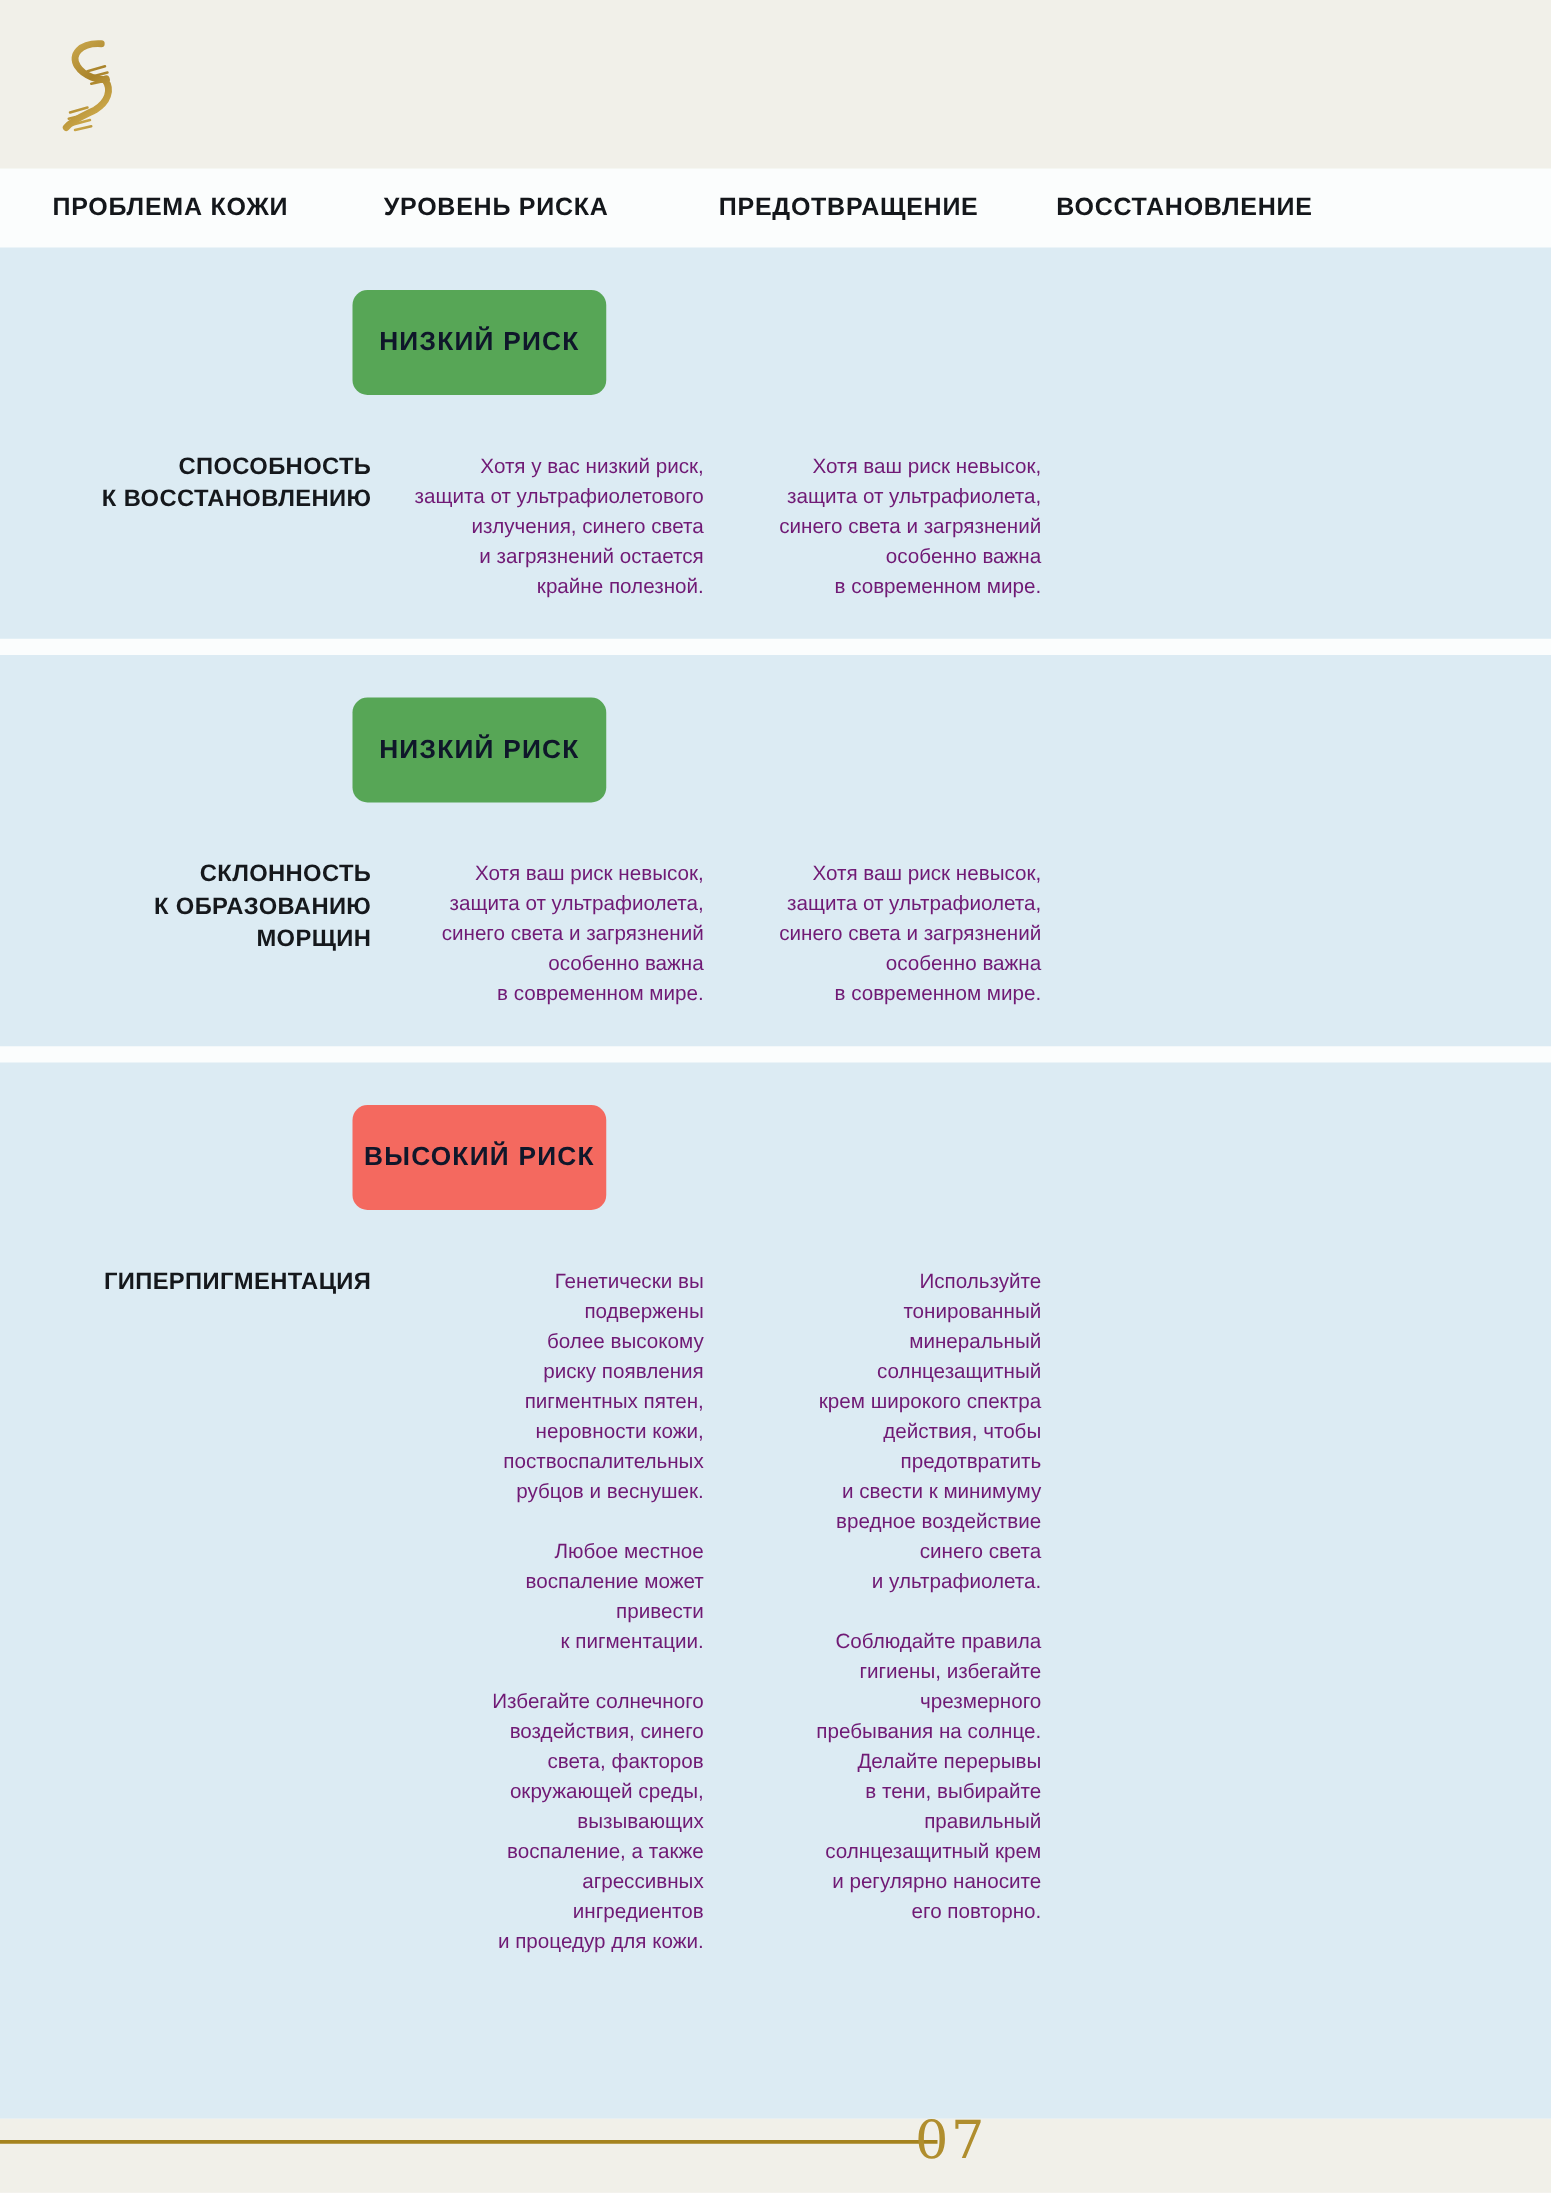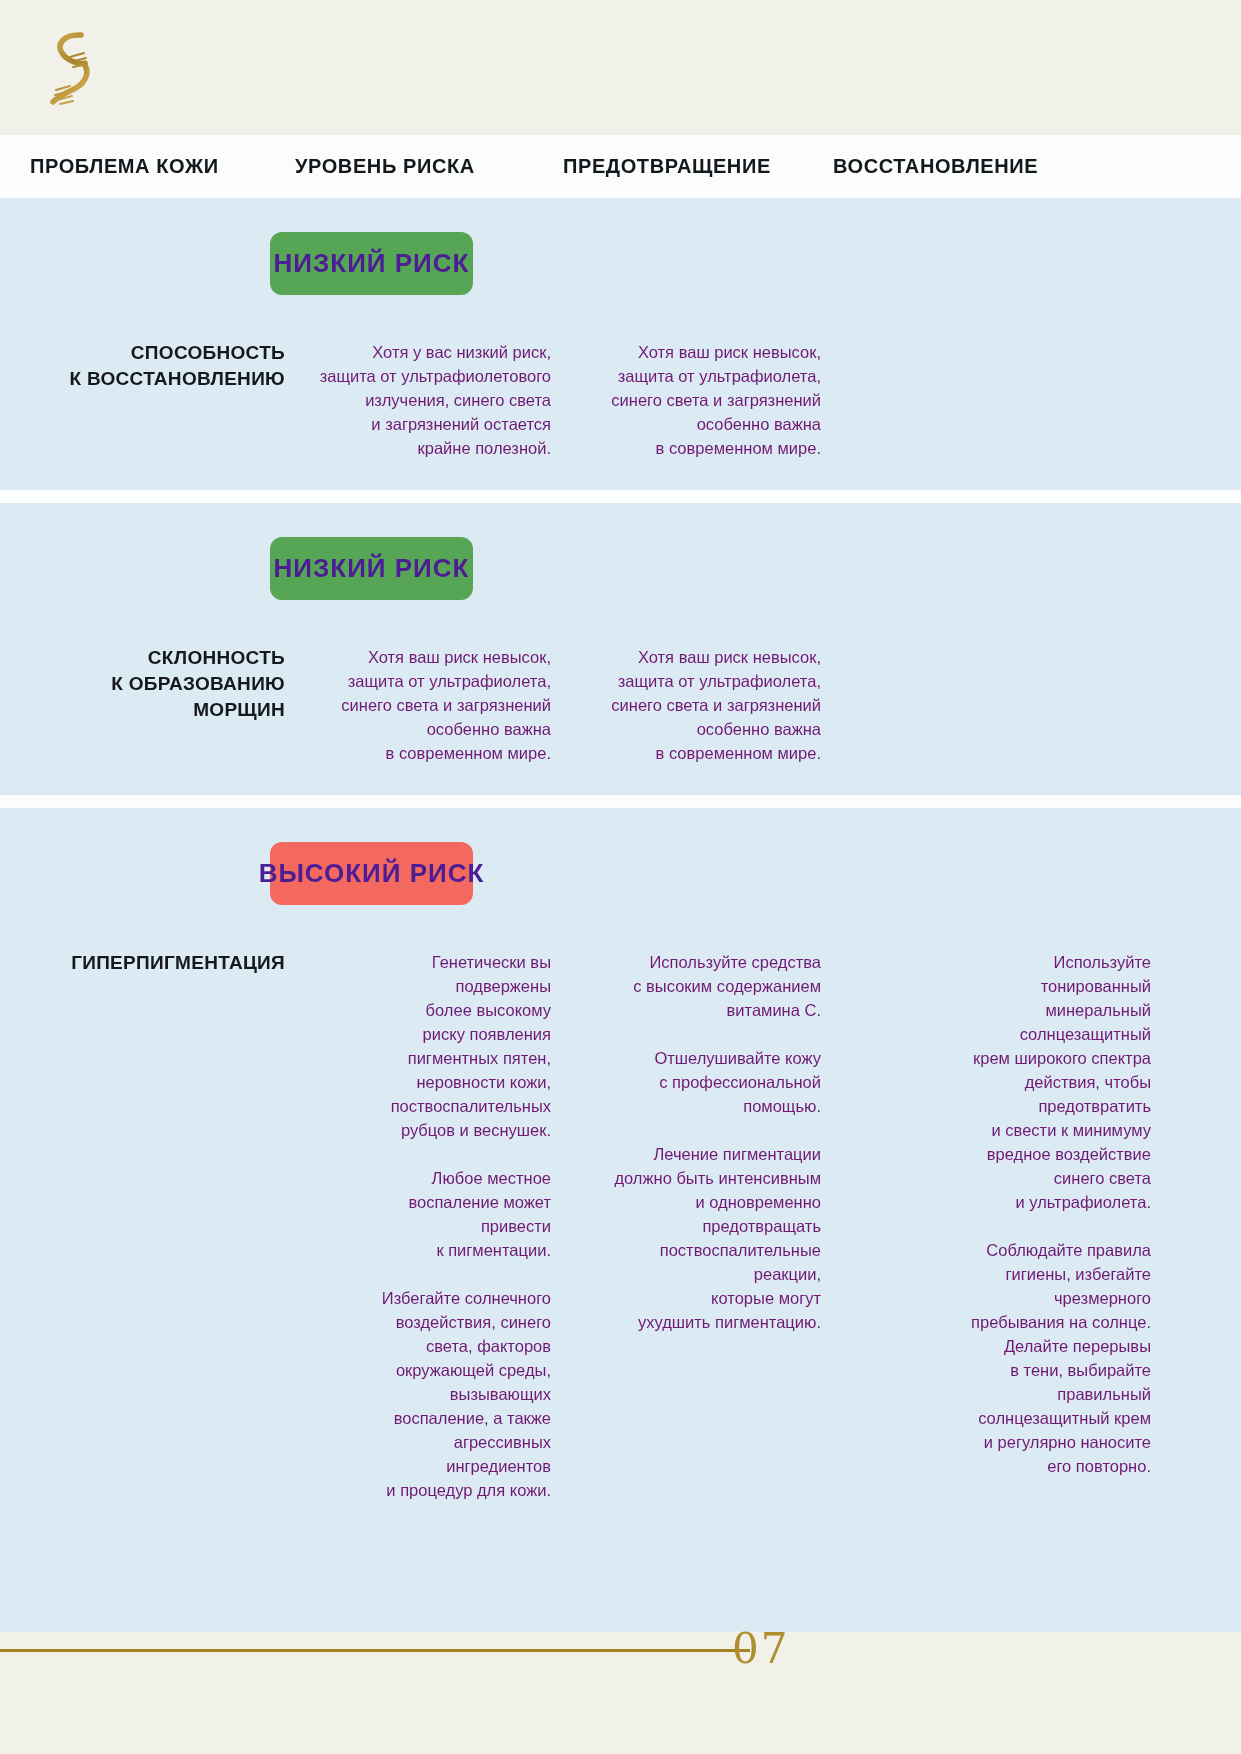--- a/index.html
+++ b/index.html
@@ -15,40 +15,40 @@
   
   .topbar { height:135px; position:relative; }
   .logo { position:absolute; left:40px; top:30px; width:62px; height:80px; }
 
   
   .table-body { background:#fbfdfd; }
 
   .grid {
     display:grid;
     grid-template-columns:265px 268px 270px 330px;
-    padding-left:30px; padding-right:26px;
+    padding-left:42px; padding-right:26px;
   }
 
   
   .header-row { height:63px; align-items:center; background:#fbfdfd; }
   .th {
     font-size:20px; font-weight:700; color:#14171b;
     letter-spacing:.6px; white-space:nowrap;
   }
 
   
   .risk-section { background:#dcebf3; padding:34px 0 30px; margin-bottom:13px; }
   .risk-section.tall { padding-bottom:130px; margin-bottom:0; }
 
   .badge-row { margin-bottom:45px; }
   .badge {
-    width:203px; height:63px; margin-left:-25px;
+    width:203px; height:84px; margin-left:-25px;
     border-radius:12px;
     display:flex; align-items:center; justify-content:center;
-    color:#4c1d95; font-size:26px; font-weight:700; letter-spacing:1px;
+    color:#0f172a; font-size:21px; font-weight:700; letter-spacing:1px;
     white-space:nowrap;
   }
   .badge[data-risk="low"]  { background:#57a656; }
   .badge[data-risk="high"] { background:#f4695f; }
 
   .row-title {
     font-size:19px; font-weight:700; color:#15181c;
     line-height:26px; letter-spacing:.3px;
     white-space:pre-line; padding-right:10px;text-align:right;
   }
@@ -180,36 +180,20 @@
 
 Избегайте солнечного
 воздействия, синего
 света, факторов
 окружающей среды,
 вызывающих
 воспаление, а также
 агрессивных
 ингредиентов
 и процедур для кожи.</p>
-        <p class="cell">Используйте средства
-с высоким содержанием
-витамина С.
-
-Отшелушивайте кожу
-с профессиональной
-помощью.
-
-Лечение пигментации
-должно быть интенсивным
-и одновременно
-предотвращать
-поствоспалительные
-реакции,
-которые могут
-ухудшить пигментацию.</p>
         <p class="cell">Используйте
 тонированный
 минеральный
 солнцезащитный
 крем широкого спектра
 действия, чтобы
 предотвратить
 и свести к минимуму
 вредное воздействие
 синего света

